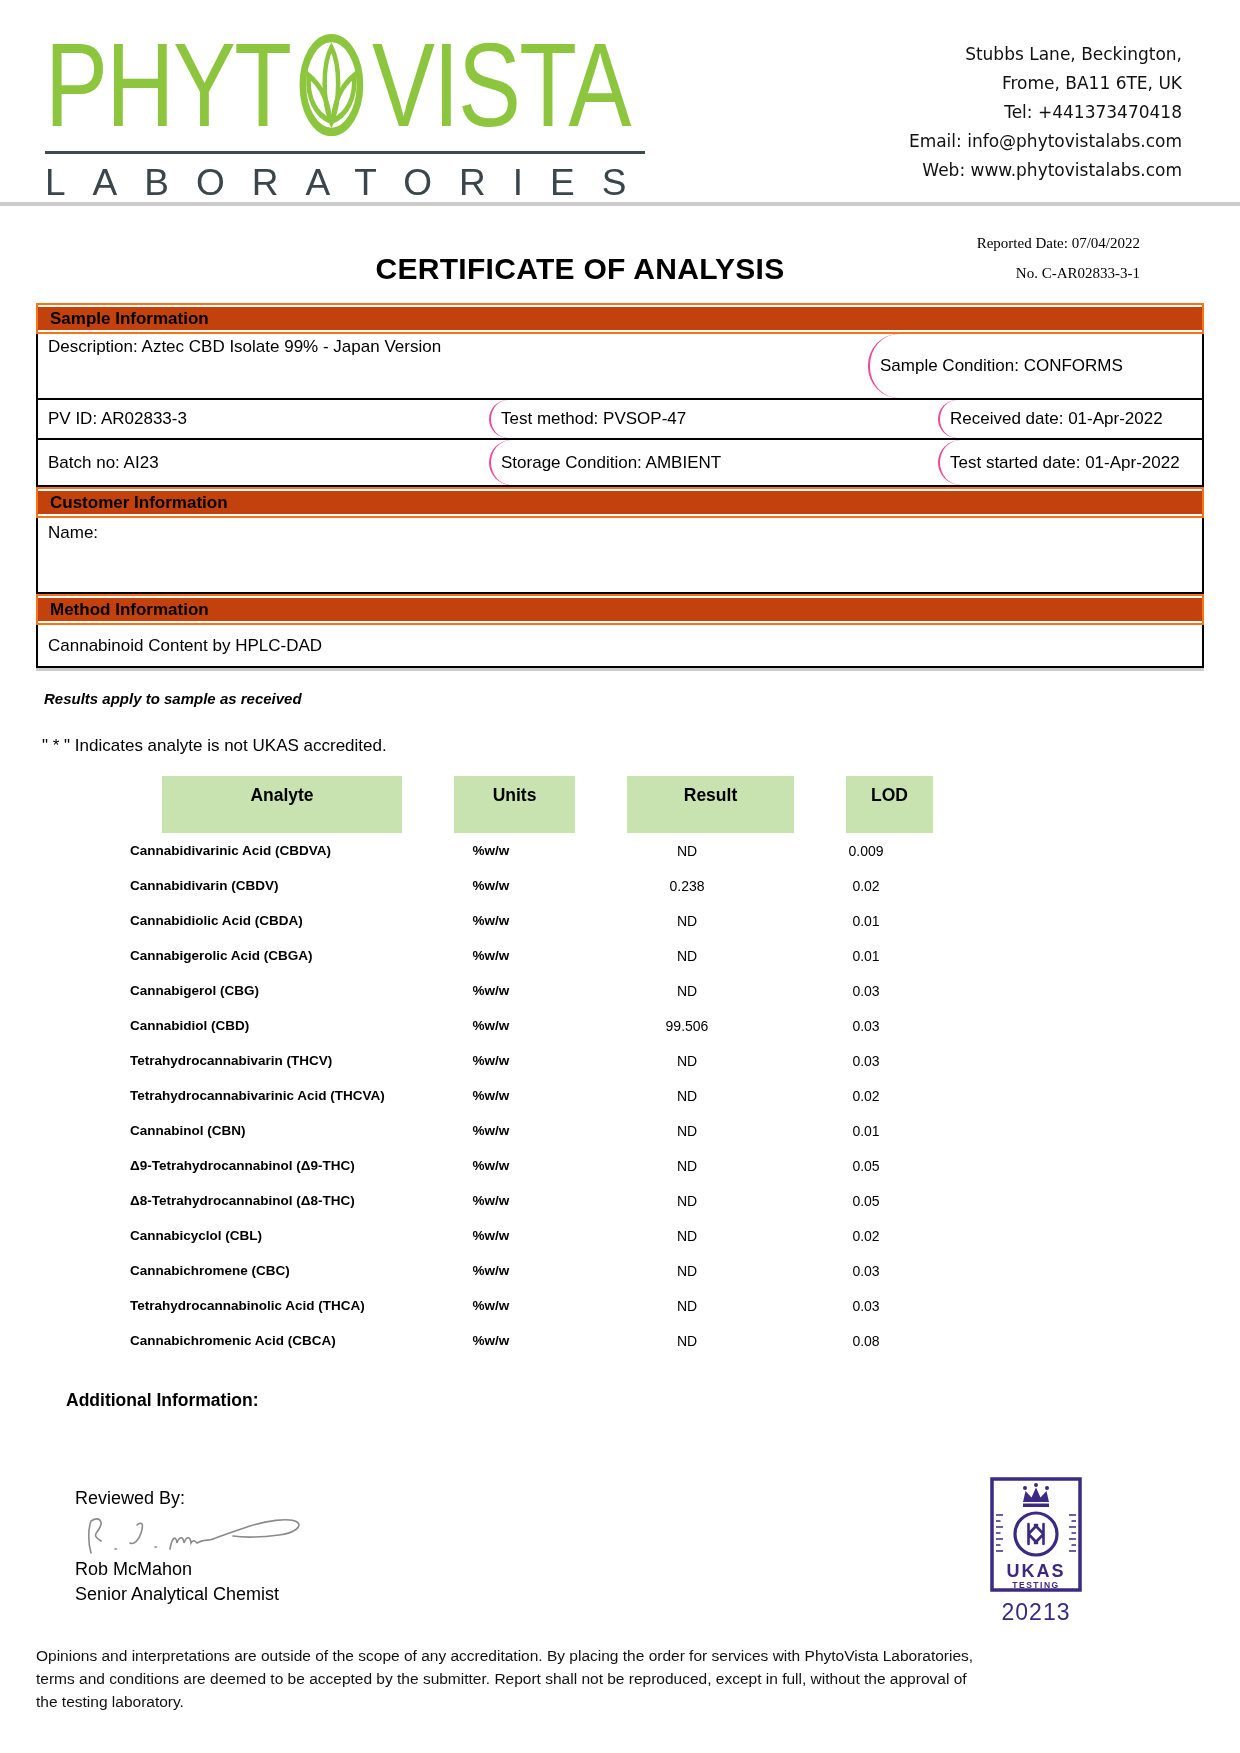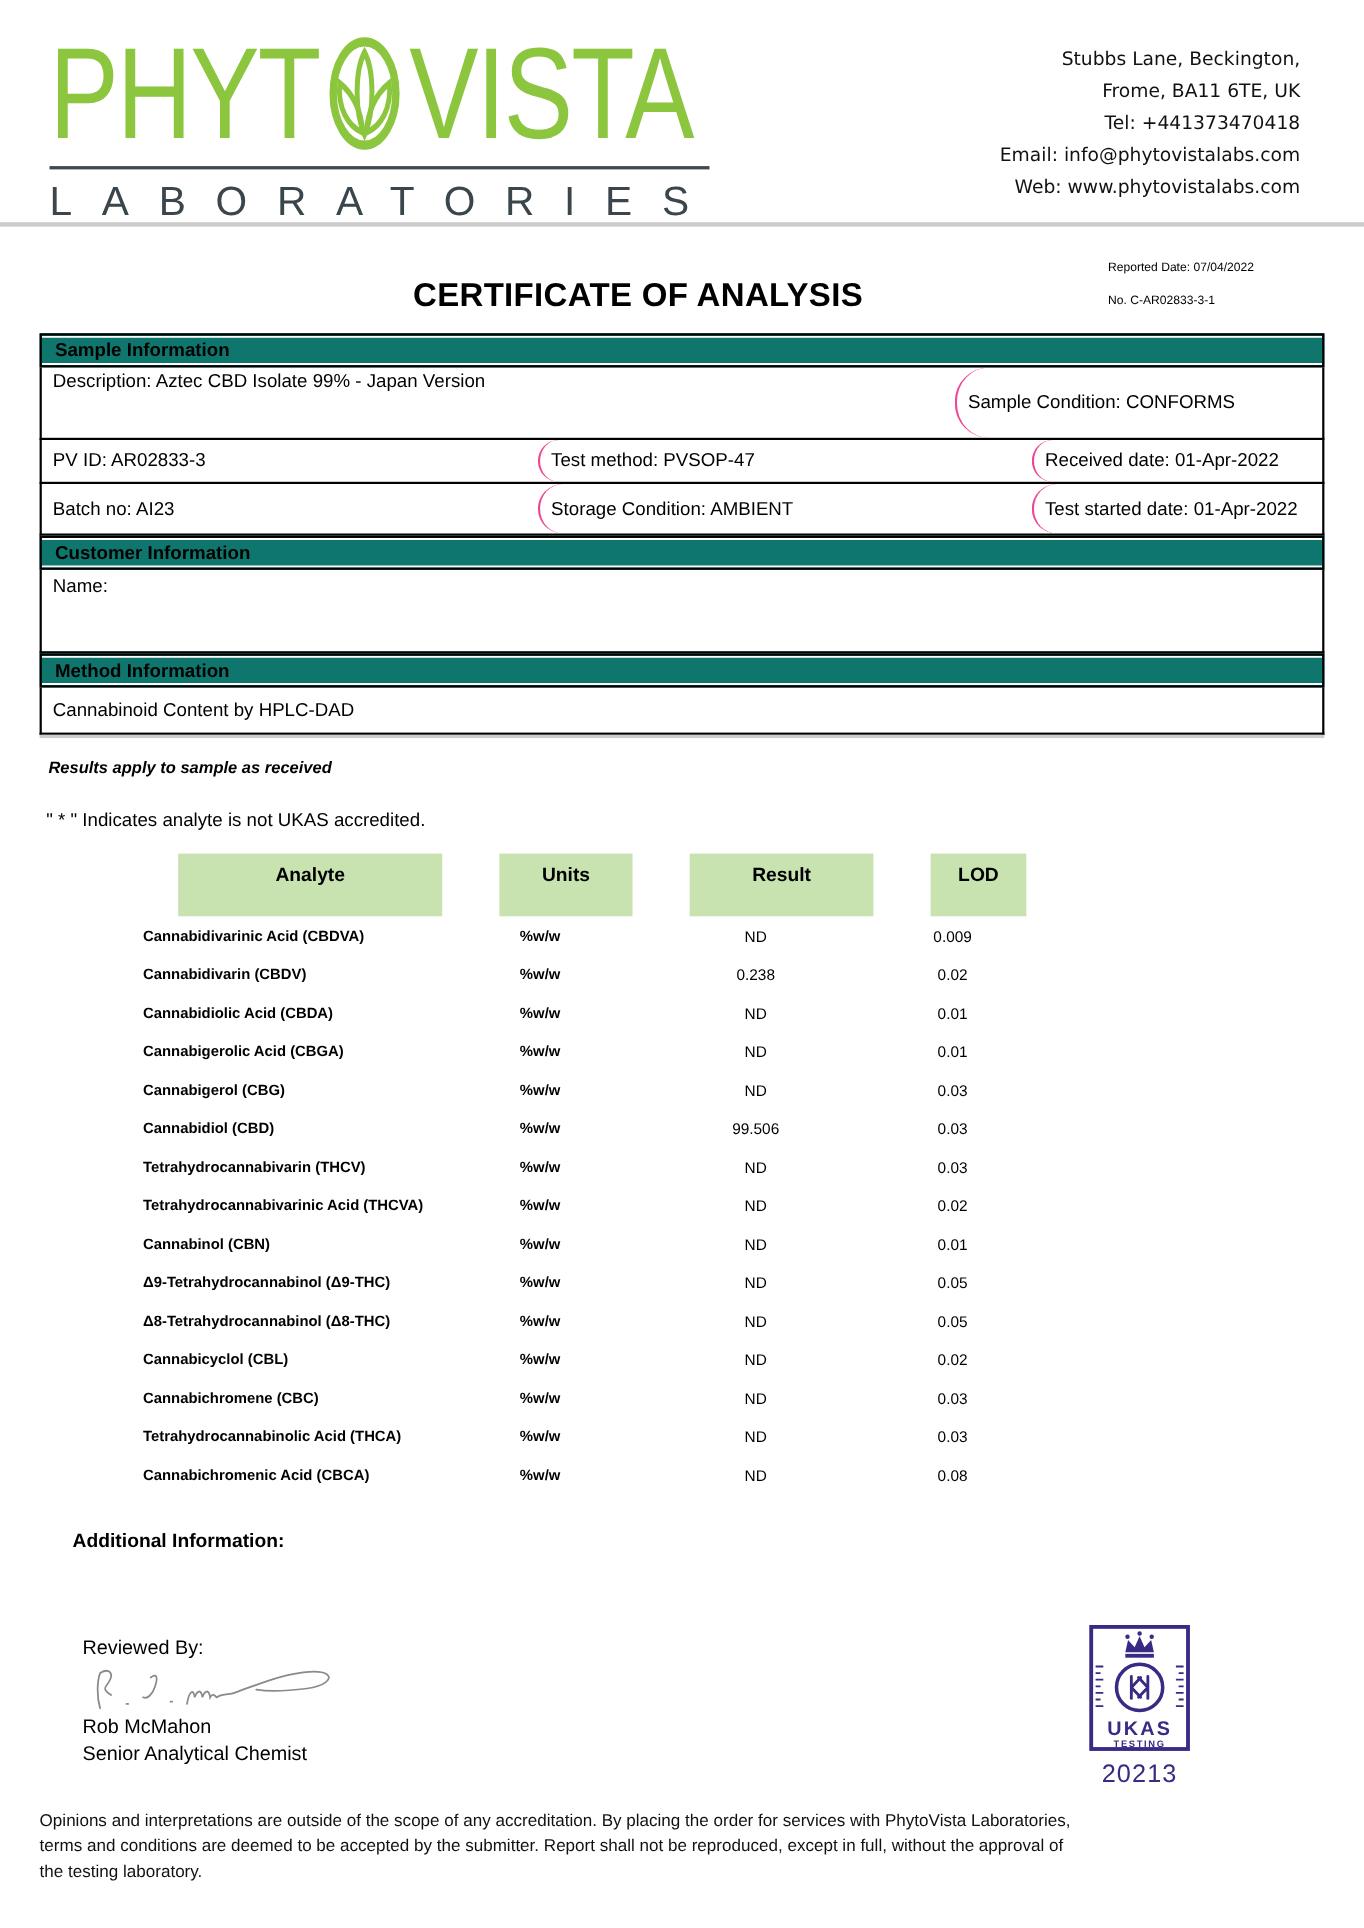--- a/index.html
+++ b/index.html
@@ -23,30 +23,30 @@
     font-weight:400; white-space:nowrap;
   }
   .contact-block {
     position:absolute; top:40px; right:58px; text-align:right;
     font-family:"DejaVu Sans", sans-serif; font-size:17px; line-height:29px; color:#111;
   }
 
   .divider1 { position:absolute; top:202px; left:0; width:100%; height:4px; background:#cbcbcb; }
 
   
-  .report-block { position:absolute; top:228px; right:100px; text-align:left; font-size:11px; line-height:30px; }
+  .report-block { position:absolute; top:228px; right:100px; text-align:right; font-size:15px; line-height:30px;font-family:Liberation Serif, serif; }
   .coa-title {
     position:absolute; top:252px; left:368px; width:424px; text-align:center;
     font-size:30px; font-weight:bold; letter-spacing:0.3px;
   }
 
   
   .info-tables { position:absolute; top:303px; left:36px; width:1168px; font-size:17px; box-sizing:border-box; }
   .ibar {
-    background:#0f766e; border:2px solid #000000; height:27px; line-height:27px;
+    background:#c2410c; border:2px solid #f97316; height:27px; line-height:27px;
     font-weight:bold; padding-left:12px; font-size:17px;
     box-shadow: inset 0 2px 0 #fff, inset 0 -2px 0 #fff; box-sizing:content-box;
   }
   .irow { display:flex; border:2px solid #000; border-top:none; box-sizing:border-box; }
   .icell { padding:3px 10px; box-sizing:border-box; }
   .icell + .icell { border-left:2px solid #ec4899;border-radius:31px; }
   .desc-row { height:66px; }
   .desc-cell { width:830px; }
   .cond-cell { flex:1; display:flex; align-items:center; }
   .pv-row { height:40px; }

